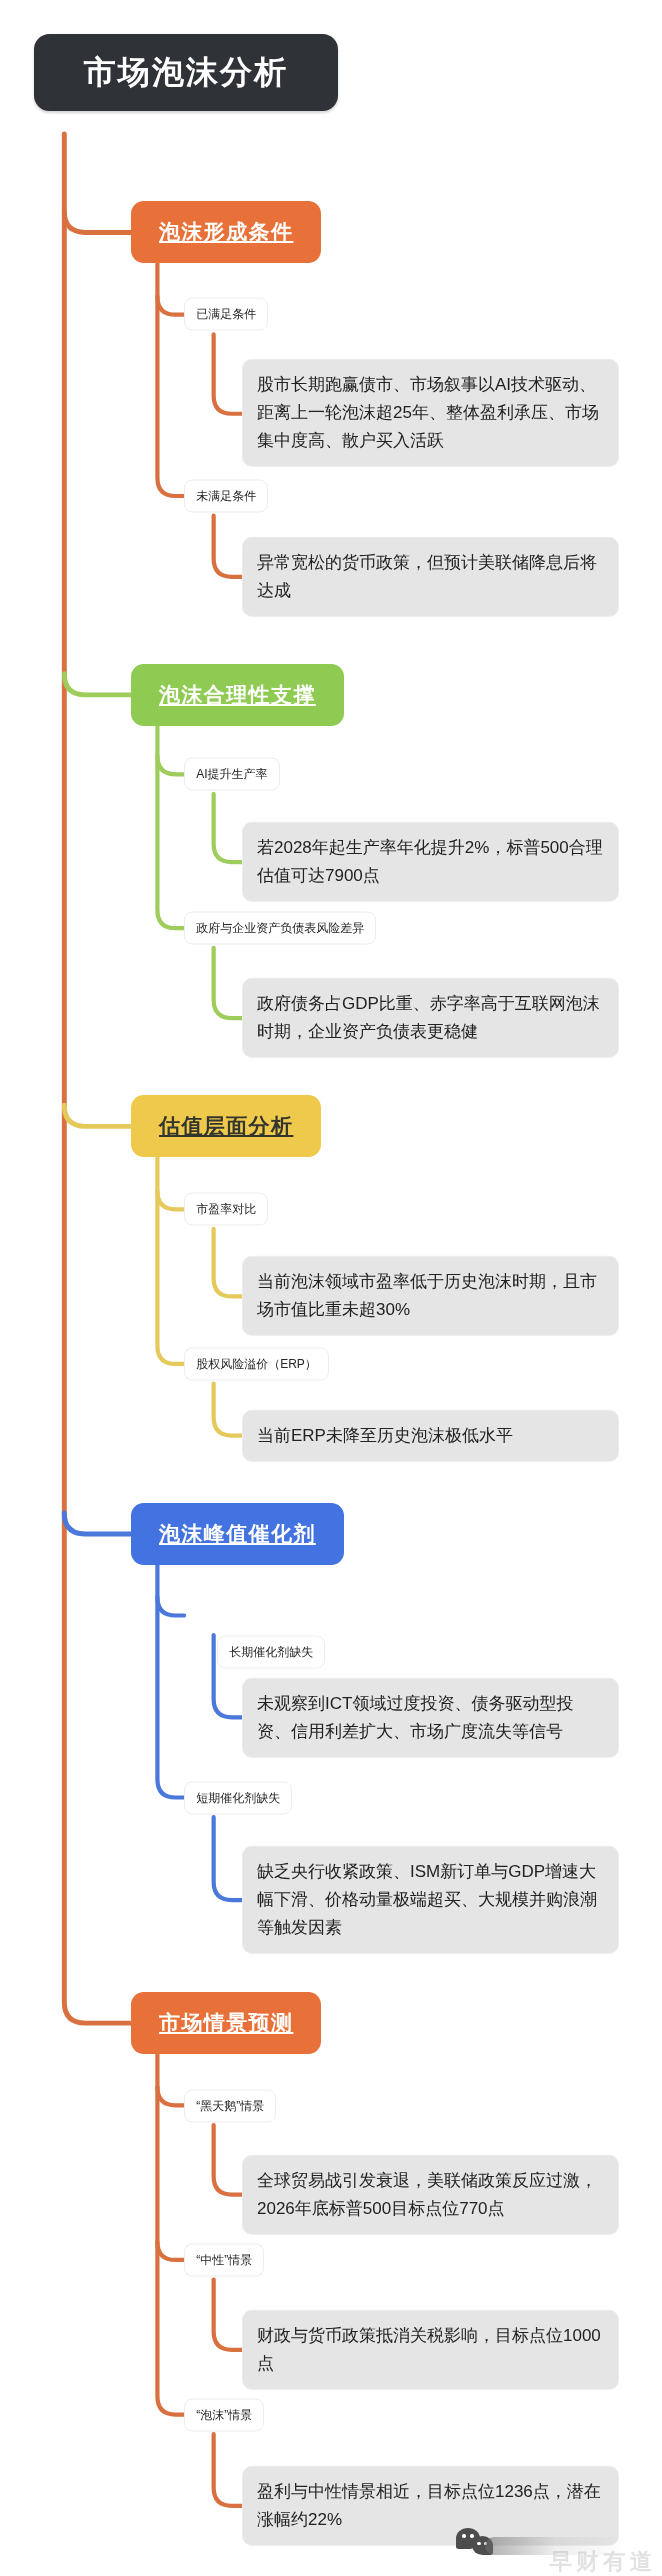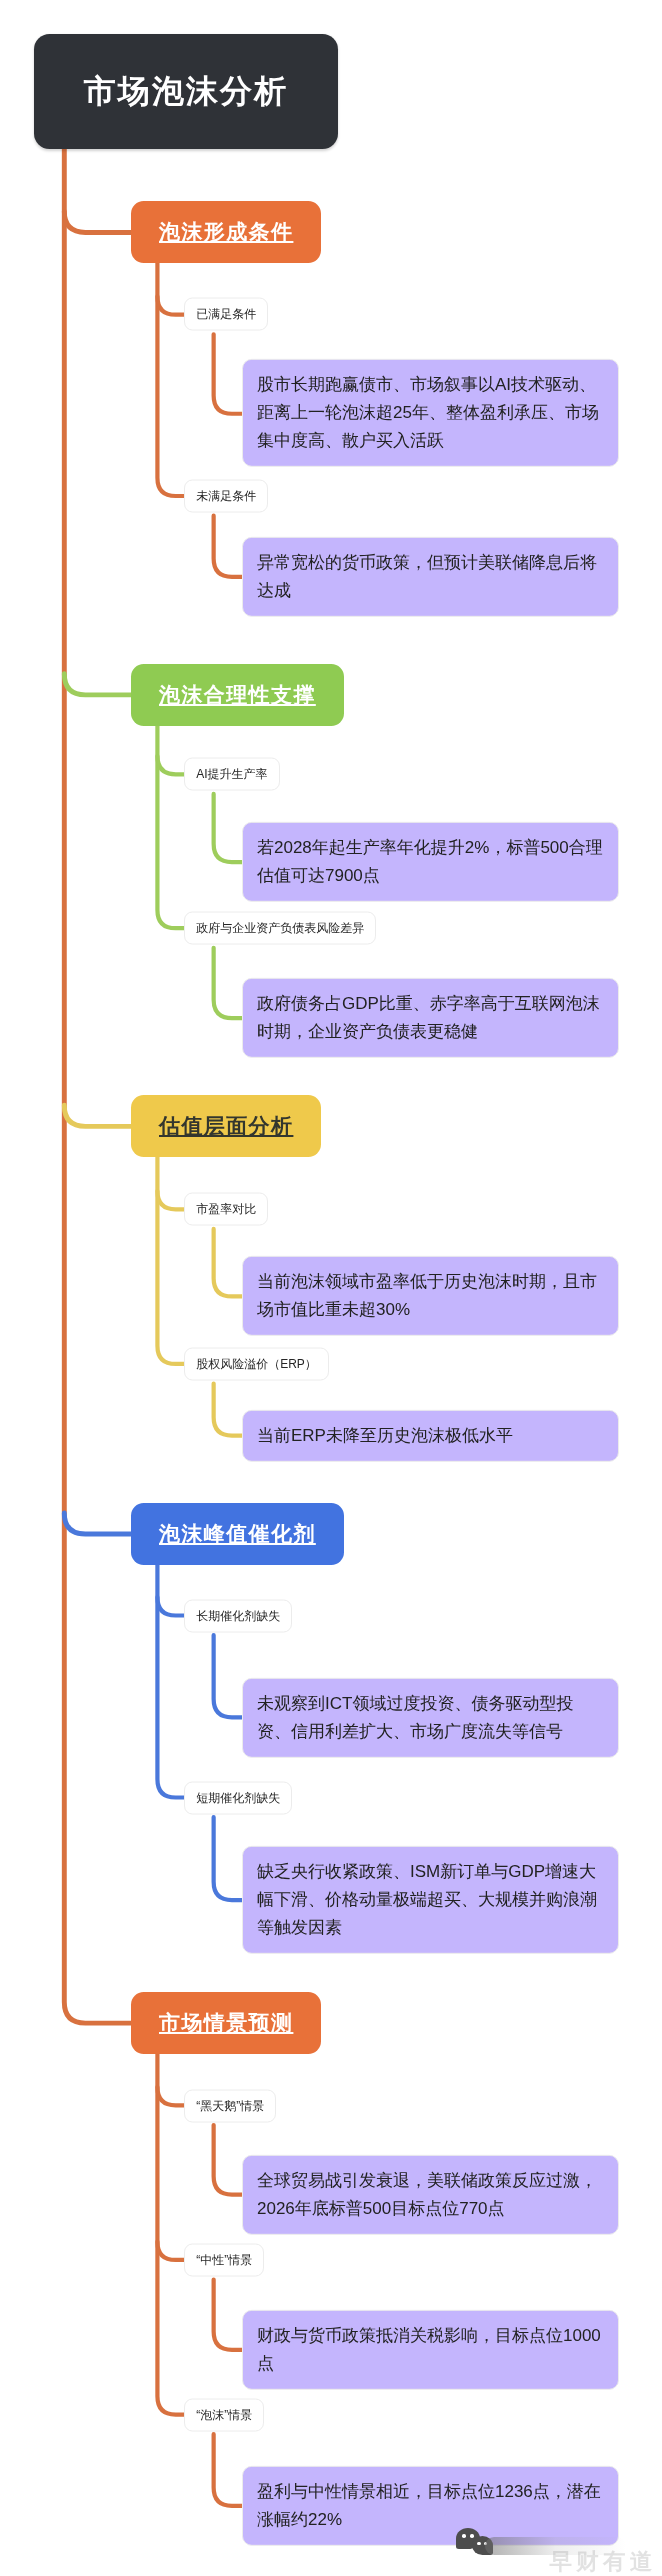--- a/index.html
+++ b/index.html
@@ -1,21 +1,21 @@
 <!DOCTYPE html>
 <html style="font-size:11.2px"><head>
 <meta charset="utf-8">
 <style>
   html,body{margin:0;padding:0;background:#ffffff;}
   body{font-family:"Liberation Sans","DejaVu Sans",sans-serif;}
   .canvas{position:relative;width:662px;height:2576px;background:#ffffff;overflow:hidden;}
   svg.links{position:absolute;left:0;top:0;pointer-events:none;}
 
   .root{
-    position:absolute;left:34px;top:34px;width:304px;height:115px;
+    position:absolute;left:34px;top:34px;width:304px;height:77px;
     background:#2f3237;border-radius:15.5px;color:#ffffff;
     font-size:32px;font-weight:bold;letter-spacing:2.1px;
     display:flex;align-items:center;justify-content:center;
     box-shadow:0 1.4px 2.8px rgba(0,0,0,.18);
   }
   .branch{
     position:absolute;left:131px;transform:translateY(-50%);
     border-radius:12.7px;color:#ffffff;font-size:21px;font-weight:bold;
     letter-spacing:1.4px;padding:17px 28px;white-space:nowrap;text-decoration:underline;
   }
@@ -25,21 +25,21 @@
   .b-blue{background:#4273e0;}
 
   .l2{
     position:absolute;left:184px;transform:translateY(-50%);
     background:#ffffff;border:1.4px solid #ececec;border-radius:8.4px;
     padding:7px 11.2px;font-size:12px;color:#262626;white-space:nowrap;
   }
   .leaf{
     position:absolute;left:242px;width:377px;box-sizing:border-box;
     transform:translateY(-50%);
-    background:#c4b5fd;border:1.4px solid #ececec;border-radius:9.8px;
+    background:#e5e5e5;border:1.4px solid #ececec;border-radius:9.8px;
     padding:11.2px 14px;font-size:17px;line-height:28px;color:#222222;
   }
 
   .wm-icon{position:absolute;left:456px;top:2528px;width:41px;height:32px;}
   .wm-bubble{position:absolute;border-radius:50% 50% 50% 12%;background:#4d4d4d;}
   .wm-b1{left:0;top:0;width:24px;height:21px;}
   .wm-b2{left:15.5px;top:8.4px;width:21px;height:19px;border-radius:50% 50% 12% 50%;}
   .wm-eye{position:absolute;width:3.5px;height:3.5px;border-radius:50%;background:#ffffff;}
   .wm-streak{
     position:absolute;left:485px;top:2537px;width:141px;height:18.3px;border-radius:9.1px;
@@ -99,21 +99,21 @@
   <div class="branch b-yellow" style="top:1126px;">估值层面分析</div>
   <div class="branch b-blue" style="top:1534px;">泡沫峰值催化剂</div>
   <div class="branch b-orange" style="top:2023px;">市场情景预测</div>
 
   <div class="l2" style="top:314px;">已满足条件</div>
   <div class="l2" style="top:496px;">未满足条件</div>
   <div class="l2" style="top:774px;">AI提升生产率</div>
   <div class="l2" style="top:928px;">政府与企业资产负债表风险差异</div>
   <div class="l2" style="top:1209px;">市盈率对比</div>
   <div class="l2" style="top:1364px;">股权风险溢价（ERP）</div>
-  <div class="l2" style="top:1616px;">长期催化剂缺失</div>
+  <div class="l2" style="top:1652px;margin-left:33px;">长期催化剂缺失</div>
   <div class="l2" style="top:1798px;">短期催化剂缺失</div>
   <div class="l2" style="top:2106px;">“黑天鹅”情景</div>
   <div class="l2" style="top:2260px;">“中性”情景</div>
   <div class="l2" style="top:2415px;">“泡沫”情景</div>
 
   <div class="leaf" style="top:413px;">股市长期跑赢债市、市场叙事以AI技术驱动、距离上一轮泡沫超25年、整体盈利承压、市场集中度高、散户买入活跃</div>
   <div class="leaf" style="top:577px;">异常宽松的货币政策，但预计美联储降息后将达成</div>
   <div class="leaf" style="top:862px;">若2028年起生产率年化提升2%，标普500合理估值可达7900点</div>
   <div class="leaf" style="top:1018px;">政府债务占GDP比重、赤字率高于互联网泡沫时期，企业资产负债表更稳健</div>
   <div class="leaf" style="top:1296px;">当前泡沫领域市盈率低于历史泡沫时期，且市场市值比重未超30%</div>

